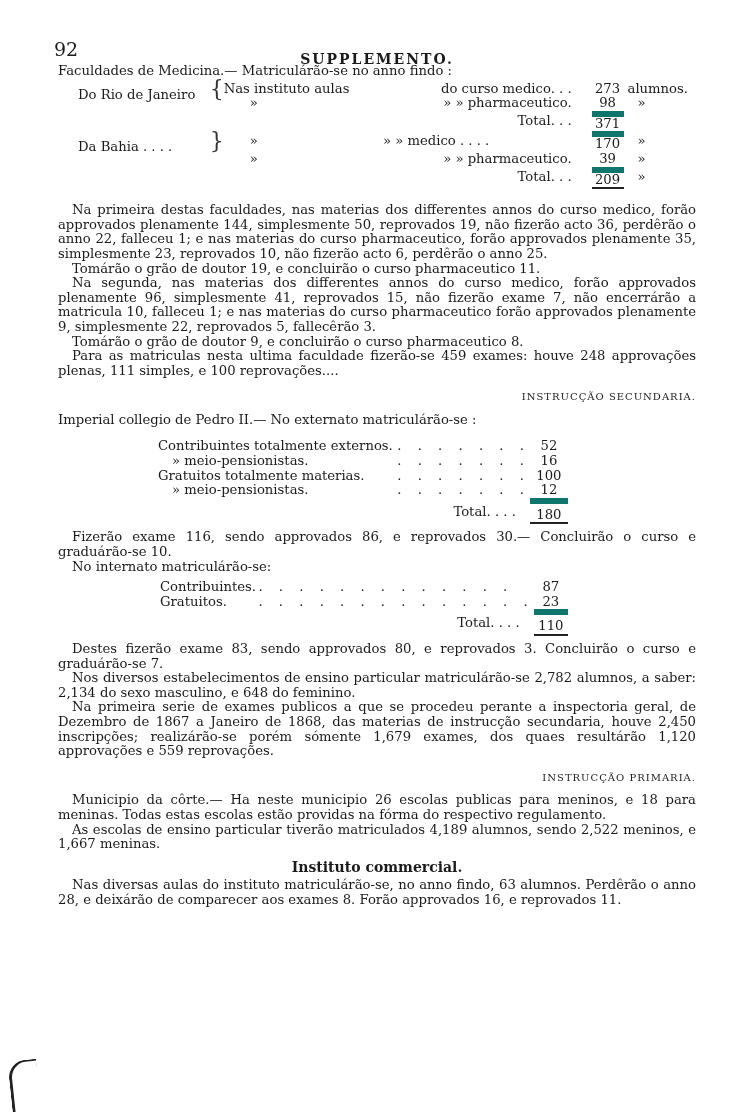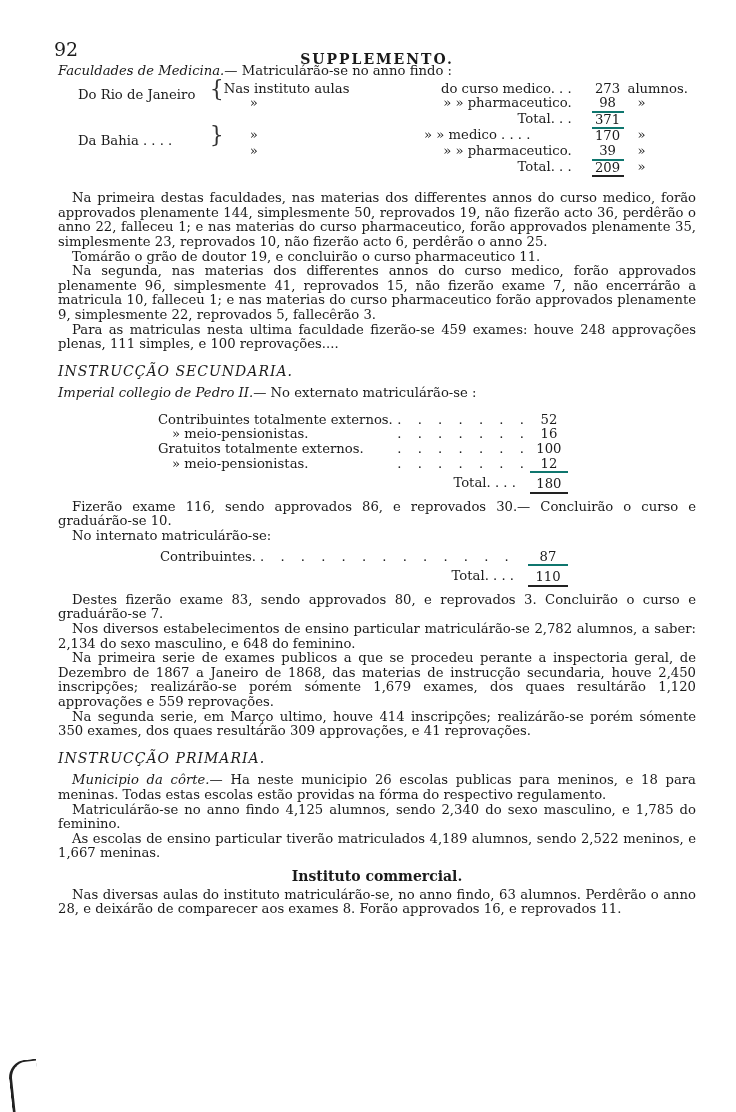--- a/index.html
+++ b/index.html
@@ -4,27 +4,27 @@
 <style>
   html, body { margin: 0; padding: 0; background: #ffffff; }
   body { width: 736px; height: 1112px; position: relative; overflow: hidden;
          font-family: "DejaVu Serif", "Liberation Serif", serif; color: #1a1a1a; }
   .page { position: absolute; left: 58px; top: 40px; width: 638px; font-size: 13.2px; line-height: 14.6px; }
   .hdr { position: relative; height: 22px; }
   .pageno { position: absolute; left: -4px; top: 2px; font-weight: normal; font-size: 19px; }
   .runhead { position: absolute; left: 0; right: 0; top: 12px; text-align: center; font-weight: bold; letter-spacing: 2px; font-size: 14px; }
   p { margin: 0; text-align: justify; }
   p.ind { text-indent: 14px; }
-  .it { font-style: italic; }
-  .sec { text-align: left; font-size: 14px; letter-spacing: 1px; margin: 12px 0 8px; font-style: italic; }
+  .it { }
+  .sec { text-align: right; font-size: 10px; letter-spacing: 1px; margin: 12px 0 8px; }
   .sec2 { text-align: center; font-weight: bold; font-size: 14px; margin: 8px 0 4px; }
   table { border-collapse: collapse; }
   td { padding: 0; vertical-align: top; white-space: nowrap; }
   .num { text-align: center; }
-  .rule-top { border-top: 2px solid #0f766e; }
+  .rule-top { border-top: 6px solid #0f766e; }
   .rule-bot { border-bottom: 2px solid #222; }
   .dots { letter-spacing: 6px; }
   .brace { font-size: 22px; line-height: 14px; color: #333; }
   .smudge { position: absolute; left: 10px; top: 1060px; width: 26px; height: 52px;
             border-left: 3px solid #222; border-top: 2px solid #222; border-radius: 18px 0 0 0; transform: rotate(-6deg); }
 </style>
 </head>
 <body>
 
 <div class="page">
@@ -56,21 +56,21 @@
     </tr>
     <tr>
       <td colspan="4" style="text-align:right; padding-right:20px">Total. . .</td>
       <td class="num rule-top">371</td>
       <td></td>
     </tr>
     <tr>
       <td rowspan="2" style="padding-top:6px">Da Bahia . . . .</td>
       <td rowspan="2" class="brace">}</td>
       <td style="padding-left:26px">»</td>
-      <td style="text-align:center; padding-right:20px">»   »   medico . . . .</td>
+      <td style="text-align:left; padding-right:20px">»   »   medico . . . .</td>
       <td class="num rule-top">170</td>
       <td style="padding-left:14px">»</td>
     </tr>
     <tr>
       <td style="padding-left:26px">»</td>
       <td style="text-align:right; padding-right:20px">»   »   pharmaceutico.</td>
       <td class="num">39</td>
       <td style="padding-left:14px">»</td>
     </tr>
     <tr>
@@ -78,20 +78,21 @@
       <td class="num rule-top rule-bot">209</td>
       <td style="padding-left:14px">»</td>
     </tr>
   </tbody>
     </table>
 
   <div style="height:14px"></div>
   <p class="ind">Na primeira destas faculdades, nas materias dos differentes annos do curso medico, forão approvados plenamente 144, simplesmente 50, reprovados 19, não fizerão acto 36, perdêrão o anno 22, falleceu 1; e nas materias do curso pharmaceutico, forão approvados plenamente 35, simplesmente 23, reprovados 10, não fizerão acto 6, perdêrão o anno 25.</p>
   <p class="ind">Tomárão o grão de doutor 19, e concluirão o curso pharmaceutico 11.</p>
   <p class="ind">Na segunda, nas materias dos differentes annos do curso medico, forão approvados plenamente 96, simplesmente 41, reprovados 15, não fizerão exame 7, não encerrárão a matricula 10, falleceu 1; e nas materias do curso pharmaceutico forão approvados plenamente 9, simplesmente 22, reprovados 5, fallecêrão 3.</p>
+  <p class="ind">Tomárão o grão de doutor 9, e concluirão o curso pharmaceutico 8.</p>
   <p class="ind">Para as matriculas nesta ultima faculdade fizerão-se 459 exames: houve 248 approvações plenas, 111 simples, e 100 reprovações....</p>
 
   <div class="sec">INSTRUCÇÃO SECUNDARIA.</div>
 
   <p>
     <span class="it">Imperial collegio de Pedro II.</span><span>— No externato matriculárão-se :</span>
   </p>
 
   <table style="margin:12px 0 6px 100px; width:410px;">
     <tbody>
@@ -99,21 +100,21 @@
       <td style="width:240px">Contribuintes totalmente externos.</td>
       <td class="dots">. . . . . . .</td>
       <td class="num" style="width:40px">52</td>
     </tr>
     <tr>
       <td style="padding-left:14px">»          meio-pensionistas.</td>
       <td class="dots">. . . . . . .</td>
       <td class="num">16</td>
     </tr>
     <tr>
-      <td>Gratuitos totalmente externos.</td>
+      <td>Gratuitos totalmente materias.</td>
       <td class="dots">. . . . . . .</td>
       <td class="num">100</td>
     </tr>
     <tr>
       <td style="padding-left:14px">»          meio-pensionistas.</td>
       <td class="dots">. . . . . . .</td>
       <td class="num">12</td>
     </tr>
     <tr>
       <td colspan="2" style="text-align:right; padding-right:14px; padding-top:4px">Total. . . .</td>
@@ -126,36 +127,39 @@
   <p class="ind">No internato matriculárão-se:</p>
 
   <table style="margin:6px 16px 6px 102px; width:408px;">
     <tbody>
         <tr>
       <td style="width:100px">Contribuintes.</td>
       <td class="dots">. . . . . . . . . . . . .</td>
       <td class="num" style="width:40px">87</td>
     </tr>
     <tr>
+      <td>Gratuitos.</td>
+      <td class="dots">. . . . . . . . . . . . . .</td>
+      <td class="num">23</td>
+    </tr>
+    <tr>
       <td colspan="2" style="text-align:right; padding-right:14px; padding-top:4px">Total. . . .</td>
       <td class="num rule-top rule-bot" style="padding-top:4px">110</td>
     </tr>
   </tbody>
     </table>
 
   <p class="ind">Destes fizerão exame 83, sendo approvados 80, e reprovados 3. Concluirão o curso e graduárão-se 7.</p>
   <p class="ind">Nos diversos estabelecimentos de ensino particular matriculárão-se 2,782 alumnos, a saber: 2,134 do sexo masculino, e 648 do feminino.</p>
   <p class="ind">Na primeira serie de exames publicos a que se procedeu perante a inspectoria geral, de Dezembro de 1867 a Janeiro de 1868, das materias de instrucção secundaria, houve 2,450 inscripções; realizárão-se porém sómente 1,679 exames, dos quaes resultárão 1,120 approvações e 559 reprovações.</p>
-  <p class="ind">Na segunda serie, em Março ultimo, houve 414 inscripções; realizárão-se porém sómente 350 exames, dos quaes resultárão 309 approvações, e 41 reprovações.</p>
 
   <div class="sec">INSTRUCÇÃO PRIMARIA.</div>
 
   <p class="ind">
     <span class="it">Municipio da côrte.</span><span>— Ha neste municipio 26 escolas publicas para meninos, e 18 para meninas. Todas estas escolas estão providas na fórma do respectivo regulamento.</span>
   </p>
-  <p class="ind">Matriculárão-se no anno findo 4,125 alumnos, sendo 2,340 do sexo masculino, e 1,785 do feminino.</p>
   <p class="ind">As escolas de ensino particular tiverão matriculados 4,189 alumnos, sendo 2,522 meninos, e 1,667 meninas.</p>
 
   <div class="sec2">Instituto commercial.</div>
   <p class="ind">Nas diversas aulas do instituto matriculárão-se, no anno findo, 63 alumnos. Perdêrão o anno 28, e deixárão de comparecer aos exames 8. Forão approvados 16, e reprovados 11.</p>
 </div>
 
 <div class="smudge"></div>
 
 </body></html>

